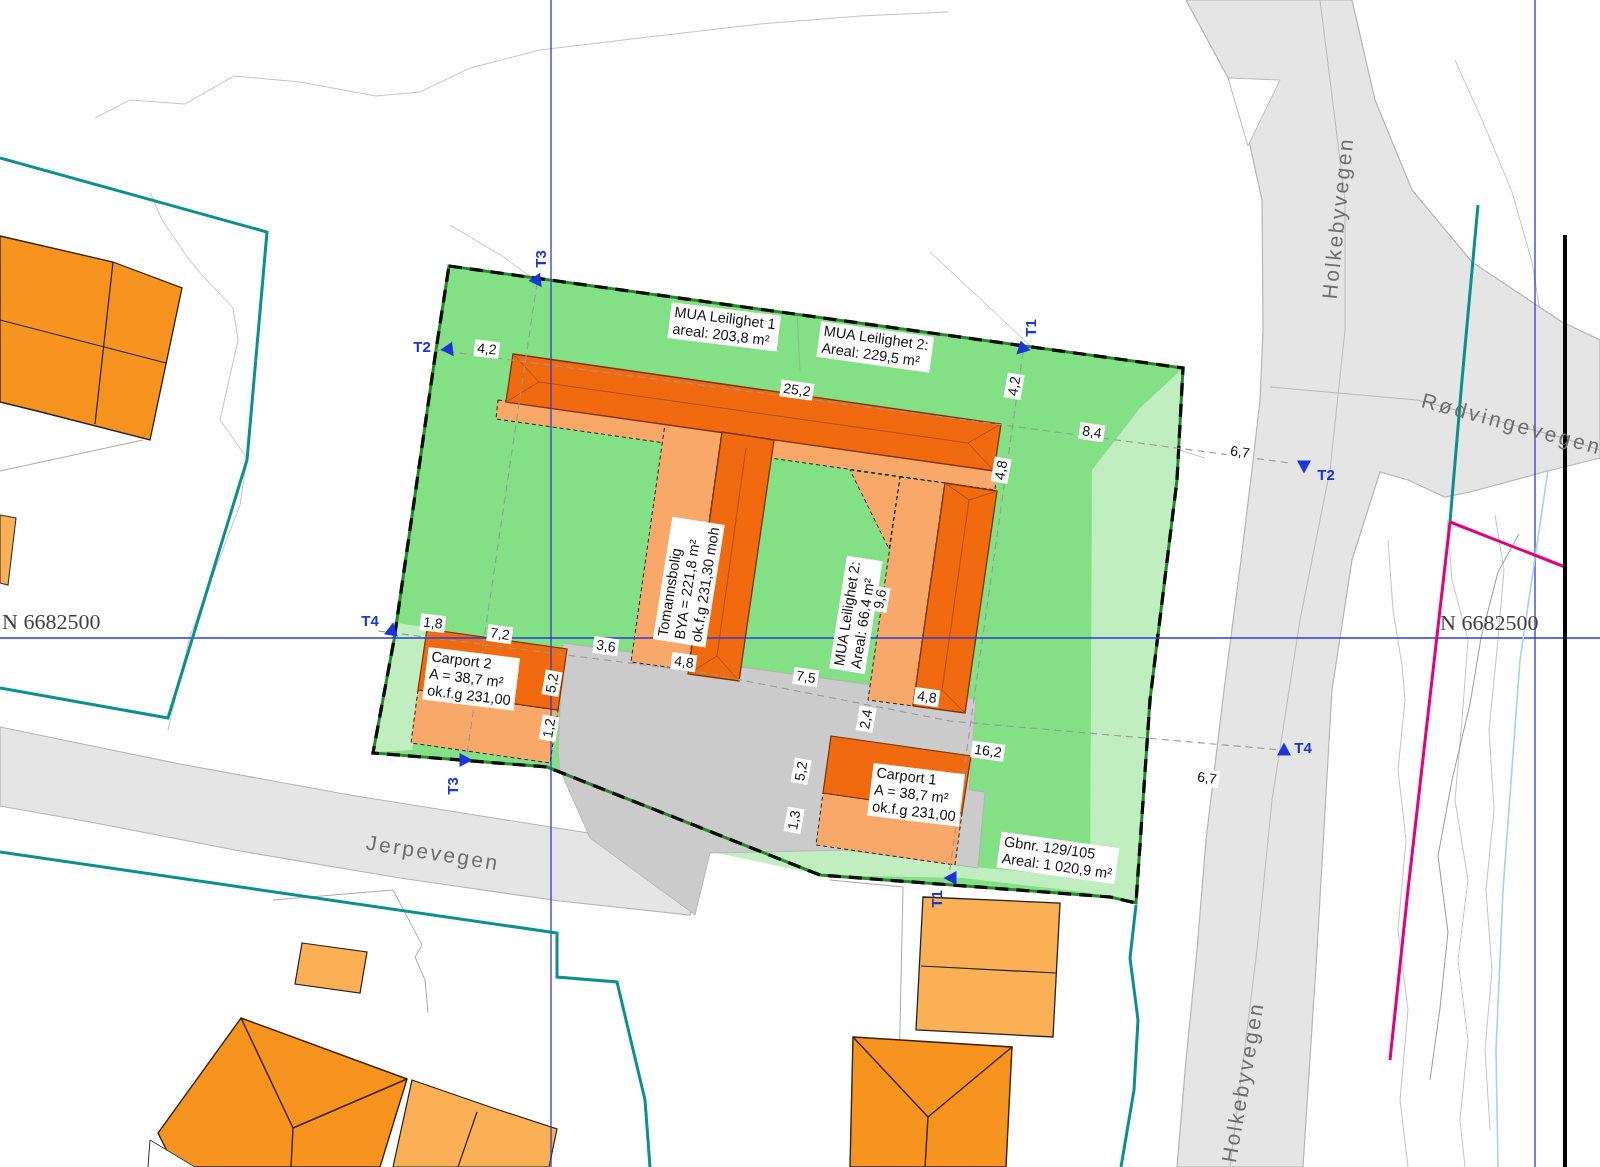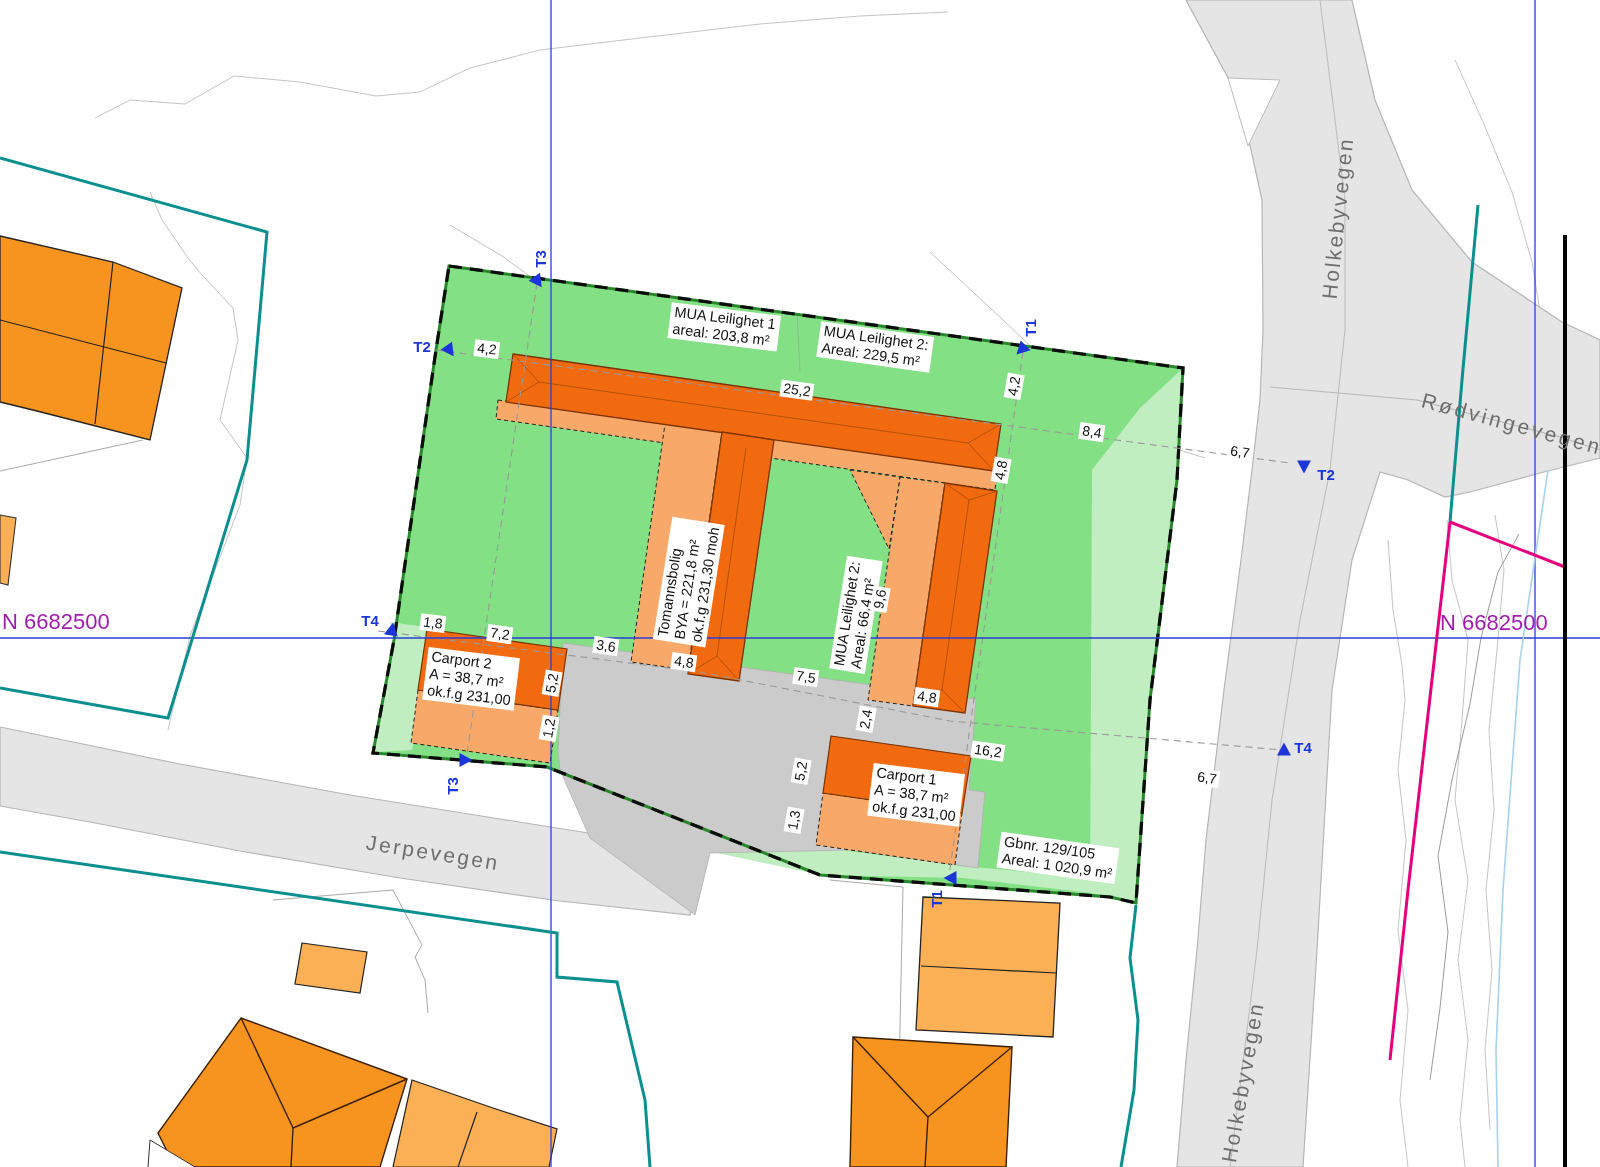--- a/index.html
+++ b/index.html
@@ -11,21 +11,21 @@
   .box{position:absolute;background:#ffffff;color:#111;font-size:14.5px;line-height:1.18;
        padding:1px 4px;white-space:nowrap;text-align:left;
        transform:translate(-50%,-50%) rotate(var(--r,0deg));}
   .mk{position:absolute;color:#1b35d8;font-size:15px;font-weight:600;white-space:nowrap;
       transform:translate(-50%,-50%) rotate(var(--r,0deg));}
   .tri{position:absolute;width:0;height:0;border-left:7px solid transparent;
        border-right:7px solid transparent;border-top:13px solid #1b35d8;
        transform:translate(-50%,-50%) rotate(var(--r,0deg));}
   .road-name{position:absolute;color:#6e6e6e;font-size:21px;letter-spacing:2.5px;white-space:nowrap;
        transform:translate(-50%,-50%) rotate(var(--r,0deg));}
-  .coord{position:absolute;color:#a21caf;font-size:22px;white-space:nowrap;}
+  .coord{position:absolute;color:#404040;font-size:22px;white-space:nowrap;font-family:Liberation Serif, serif;}
 </style>
 </head>
 <body>
 
 <div class="stage">
 
 <svg width="1600" height="1167" viewBox="0 0 1600 1167">
 
   <g stroke="#c4c4c4" stroke-width="1" fill="none">
     <polyline points="95,118 130,100 185,104 234,76 300,82 376,96 420,92 470,68 540,50 640,38 760,24 860,16 948,12"></polyline>

